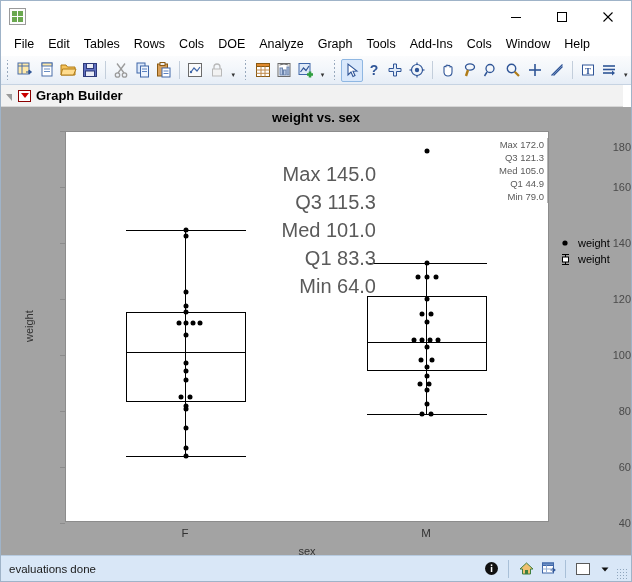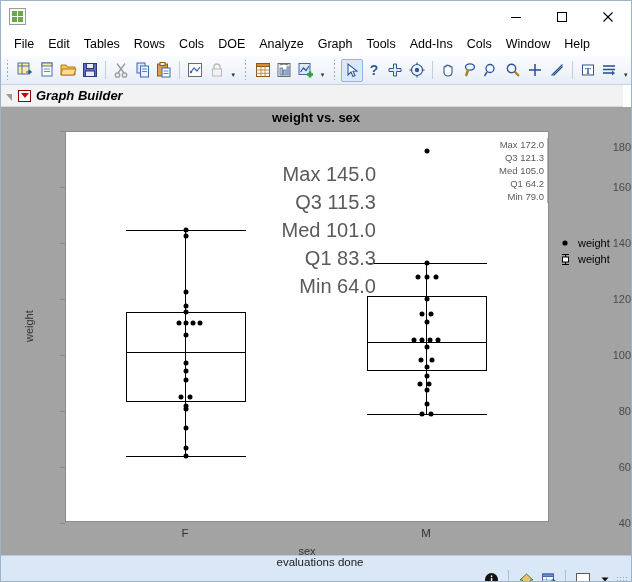--- a/index.html
+++ b/index.html
@@ -63,21 +63,21 @@
   .tbtn { width: 22px; height: 23px; display:flex; align-items:center; justify-content:center; }
   .tbtn.sel { background:#d9e8fb; border:1px solid #8fb7e2; border-radius:2px; }
   .tsep { width:1px; height:18px; background:#c3cedb; margin:0 4px; }
   .tdrop { width: 11px; height: 23px; display:flex; align-items:flex-end; justify-content:center;
            padding-bottom:3px; font-size:7px; color:#333; }
 
   
   .outline {
     position: absolute; left: 0; top: 84px; width: 622px; height: 22px;
     background: #f2f2f2; border-bottom: 1px solid #d6d6d6;
-    display: flex; align-items: center; padding-left: 5px; font-style: italic;
+    display: flex; align-items: center; padding-left: 5px;
   }
   .tri {
     width: 0; height: 0; border-left: 6px solid transparent;
     border-top: 7px solid #9a9a9a; margin-right: 6px; margin-top: 4px;
   }
   .redbox {
     width: 13px; height: 12px; border: 1px solid #8b0000; background: #fff;
     display:flex; align-items:center; justify-content:center; margin-right:5px;
   }
   .redbox i { width:0;height:0;border-left:4px solid transparent;border-right:4px solid transparent;border-top:5px solid #cc0000; }
@@ -141,21 +141,21 @@
     font-size: 11px; color: #000;
   }
   .legend-row { display: flex; align-items: center; height: 16px; }
   .legend-mark { width: 16px; display: flex; align-items: center; justify-content: center; }
   .legend-label { margin-left: 5px; }
 
   
   .statusbar {
     position: absolute; left: 0; bottom: 0; width: 630px; height: 26px;
     background: #d9e7f7; border-top: 1px solid #b7cbe0;
-    display: flex; align-items: center; flex-direction: column;
+    display: flex; align-items: center;
   }
   .status-text { font-size: 11.5px; color: #1a1a1a; margin-left: 8px; }
   .status-right { margin-left: auto; display: flex; align-items: center; height: 26px; }
   .ssep { width:1px;height:18px;background:#a9c0d8;margin:0 6px; }
   .sbtn { width: 22px; height: 22px; display:flex;align-items:center;justify-content:center; }
   .resize-grip {
     width: 12px; height: 12px; margin-right: 3px; align-self: flex-end; margin-bottom:2px;
     background-image: radial-gradient(#8fa6bd 45%, transparent 46%);
     background-size: 3px 3px;
   }
@@ -505,21 +505,21 @@
         <span class="stat-row">Q3  115.3</span>
         <span class="stat-row">Med 101.0</span>
         <span class="stat-row">Q1  83.3</span>
         <span class="stat-row">Min 64.0</span>
       </div>
 
       <div class="stat-small" style="left:354px; top:6px; width:128px;">
         <span class="stat-row">Max 172.0</span>
         <span class="stat-row">Q3  121.3</span>
         <span class="stat-row">Med 105.0</span>
-        <span class="stat-row">Q1  64.2</span>
+        <span class="stat-row">Q1  44.9</span>
         <span class="stat-row">Min 79.0</span>
       </div>
 
     </div>
 
     <div class="xtick-label" style="left:184px; top:420px;">F</div>
     <div class="xtick-label" style="left:425px; top:420px;">M</div>
 
     <div class="xlabel" style="left:64px; top:438px;text-align:center;">sex</div>
 

